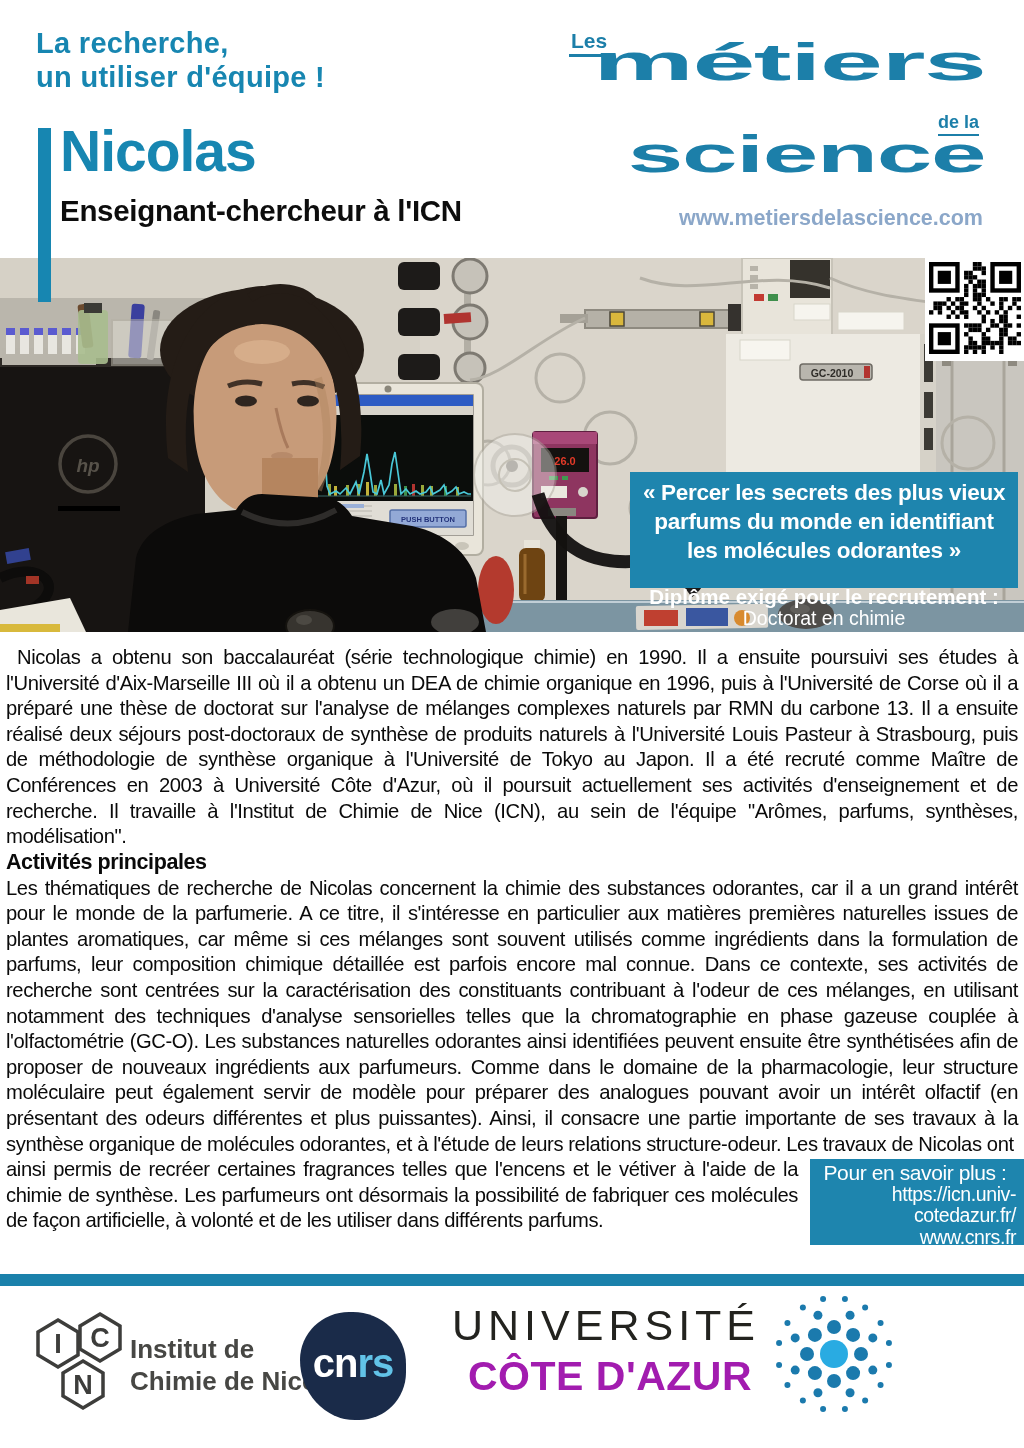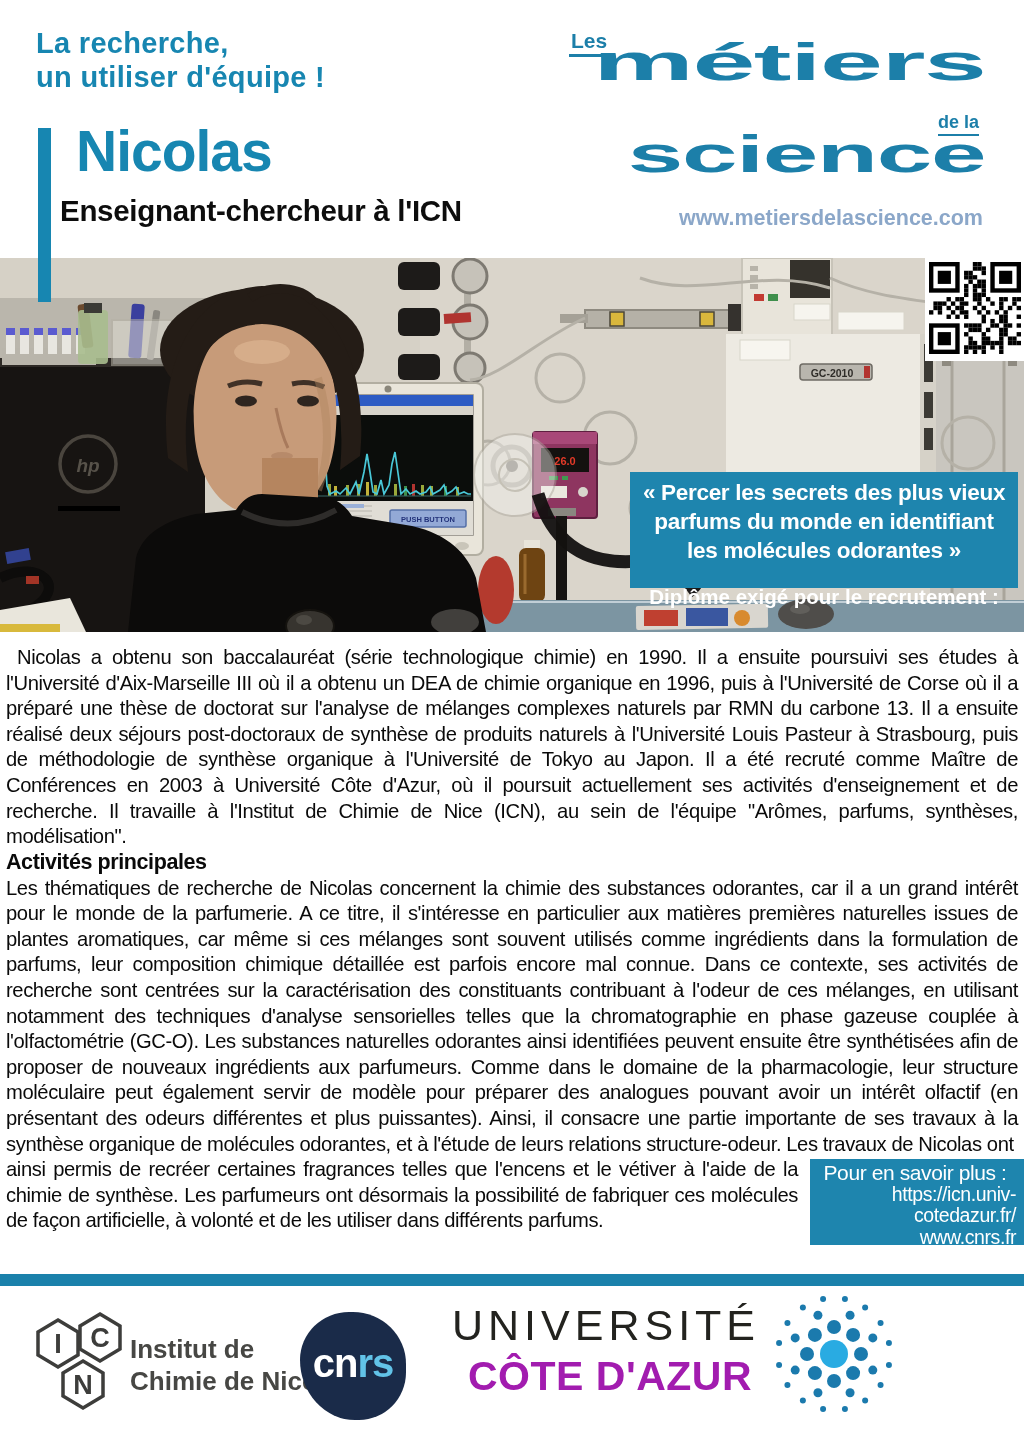--- a/index.html
+++ b/index.html
@@ -14,21 +14,21 @@
   .mds-metiers{position:absolute;right:0;top:12px;font-size:78px;font-weight:bold;color:#1c7fa9;
            transform:scale(1.45,.66);transform-origin:top right;letter-spacing:-1px;line-height:78px;}
   .mds-dela{position:absolute;right:6px;top:88px;font-size:18px;font-weight:bold;color:#1c7fa9;
            border-bottom:2px solid #1c7fa9;padding-bottom:1px;}
   .mds-science{position:absolute;right:0;top:104px;font-size:78px;font-weight:bold;color:#1c7fa9;
            transform:scale(1.28,.66);transform-origin:top right;letter-spacing:-1px;line-height:78px;}
   .website{position:absolute;left:565px;top:206px;width:418px;text-align:right;
            font-size:21.5px;font-weight:bold;color:#8ba7c9;}
   .name-bar{position:absolute;left:38px;top:128px;width:13px;height:174px;background:#1786b1;z-index:5;}
   .person-name{position:absolute;left:60px;top:118px;font-size:57px;font-weight:bold;
-           color:#1786b1;letter-spacing:-1px;margin-left:16px;}
+           color:#1786b1;letter-spacing:-1px;}
   .person-role{position:absolute;left:60px;top:194px;font-size:29.5px;font-weight:bold;
            color:#0d0d0d;letter-spacing:-.3px;}
   
   .photo{position:absolute;left:0;top:258px;width:1024px;height:374px;background:#d6d1c6;}
   .qr{position:absolute;left:925px;top:255px;width:100px;height:106px;background:#fff;
       display:flex;align-items:center;justify-content:center;z-index:6;}
   .quote-box{position:absolute;left:630px;top:472px;width:388px;height:116px;background:#1e85ae;
       color:#fff;text-align:center;z-index:6;padding-top:6px;box-sizing:border-box;}
   .quote-line{font-size:22.5px;font-weight:bold;line-height:29px;letter-spacing:-.3px;white-space:nowrap;}
   .quote-dip1{margin-top:20px;font-size:20.5px;font-weight:bold;line-height:23px;}
@@ -449,20 +449,21 @@
         <rect x="4.380952380952381" y="65.71428571428572" width="21.904761904761905" height="21.904761904761905" fill="#fff"></rect>
         <rect x="8.761904761904763" y="70.0952380952381" width="13.142857142857144" height="13.142857142857144" fill="#000"></rect>
       </svg>
   </div>
 
   <div class="quote-box">
     <div class="quote-line">« Percer les secrets des plus vieux</div>
     <div class="quote-line">parfums du monde en identifiant</div>
     <div class="quote-line">les molécules odorantes »</div>
     <div class="quote-dip1">Diplôme exigé pour le recrutement :</div>
+    <div class="quote-dip2">Doctorat en chimie</div>
   </div>
 
   <div class="bio">
     <p class="indent">Nicolas a obtenu son baccalauréat (série technologique chimie) en 1990. Il a ensuite poursuivi ses études à l'Université d'Aix-Marseille III où il a obtenu un DEA de chimie organique en 1996, puis à l'Université de Corse où il a préparé une thèse de doctorat sur l'analyse de mélanges complexes naturels par RMN du carbone 13. Il a ensuite réalisé deux séjours post-doctoraux de synthèse de produits naturels à l'Université Louis Pasteur à Strasbourg, puis de méthodologie de synthèse organique à l'Université de Tokyo au Japon. Il a été recruté comme Maître de Conférences en 2003 à Université Côte d'Azur, où il poursuit actuellement ses activités d'enseignement et de recherche. Il travaille à l'Institut de Chimie de Nice (ICN), au sein de l'équipe "Arômes, parfums, synthèses, modélisation".</p>
     <h2>Activités principales</h2>
     <p>Les thématiques de recherche de Nicolas concernent la chimie des substances odorantes, car il a un grand intérêt pour le monde de la parfumerie. A ce titre, il s'intéresse en particulier aux matières premières naturelles issues de plantes aromatiques, car même si ces mélanges sont souvent utilisés comme ingrédients dans la formulation de parfums, leur composition chimique détaillée est parfois encore mal connue. Dans ce contexte, ses activités de recherche sont centrées sur la caractérisation des constituants contribuant à l'odeur de ces mélanges, en utilisant notamment des techniques d'analyse sensorielles telles que la chromatographie en phase gazeuse couplée à l'olfactométrie (GC-O). Les substances naturelles odorantes ainsi identifiées peuvent ensuite être synthétisées afin de proposer de nouveaux ingrédients aux parfumeurs. Comme dans le domaine de la pharmacologie, leur structure moléculaire peut également servir de modèle pour préparer des analogues pouvant avoir un intérêt olfactif (en présentant des odeurs différentes et plus puissantes). Ainsi, il consacre une partie importante de ses travaux à la synthèse organique de molécules odorantes, et à l'étude de leurs relations structure-odeur. Les travaux de Nicolas ont</p>
     <p>
       <span class="info-box">
         <span class="ib-title">Pour en savoir plus :</span>
         <span class="ib-link">https://icn.univ-cotedazur.fr/</span>

